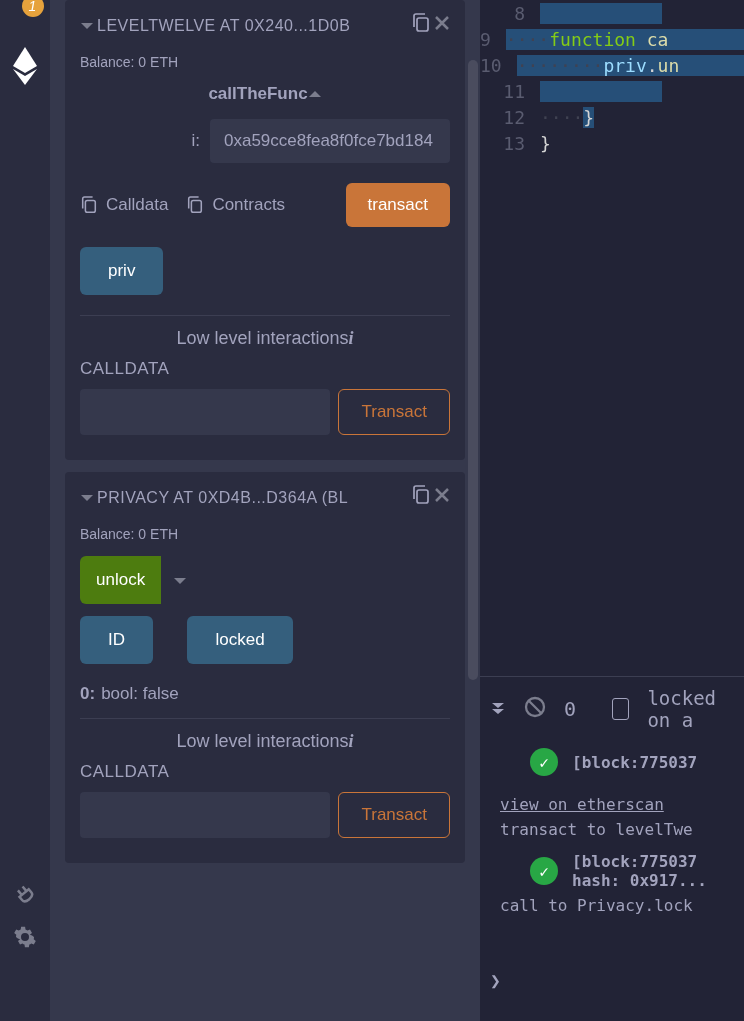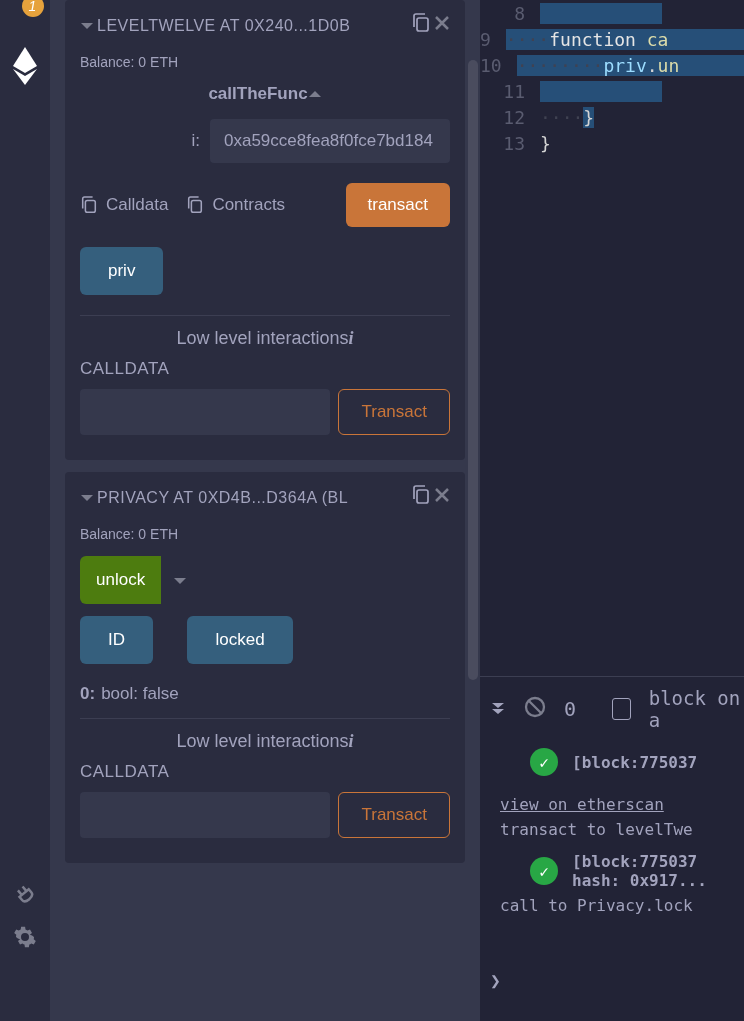--- a/index.html
+++ b/index.html
@@ -285,21 +285,21 @@
   text-align: right;
   color: #5a5c70;
   padding-right: 15px;
   font-size: 18px;
 }
 .line-content {
   white-space: pre;
 }
 .hl-line { background: #264f78; }
 .hl-partial { background: #264f78; padding-right: 100px;}
-.kw { color: #e5e5e5; }
+.kw { color: #84cc16; }
 .fn { color: #dcdcaa; }
 .ident { color: #9cdcfe; }
 .punct { color: #d4d4d4; }
 .dots { color: #404252; }
 .terminal-pane {
   position: absolute;
   bottom: 25px;
   left: 0;
   right: 0;
   height: 320px;
@@ -548,21 +548,21 @@
       </span>
       <span class="no-symbol">
         <svg width="22" height="22" viewBox="0 0 22 22" fill="none" stroke="#7b7d8d" stroke-width="2.3">
             <circle cx="11" cy="11" r="9"></circle>
             <path d="M5 5l12 12"></path>
           </svg>
       </span>
       <span class="term-count">0</span>
       <span style="flex:1"></span>
       <span class="listen-chk"></span>
-      <span class="listen-lbl">block on a</span>
+      <span class="listen-lbl">locked on a</span>
     </div>
     <div class="term-line">
       <span class="check-circle">✓</span>
       <span class="term-bold">[block:775037</span>
     </div>
     <div class="term-line" style="padding-left:10px;padding-top:16px">
       <span class="term-link">view on etherscan</span>
     </div>
     <div class="term-line" style="padding-left:10px">
       <span>transact to levelTwe</span>

